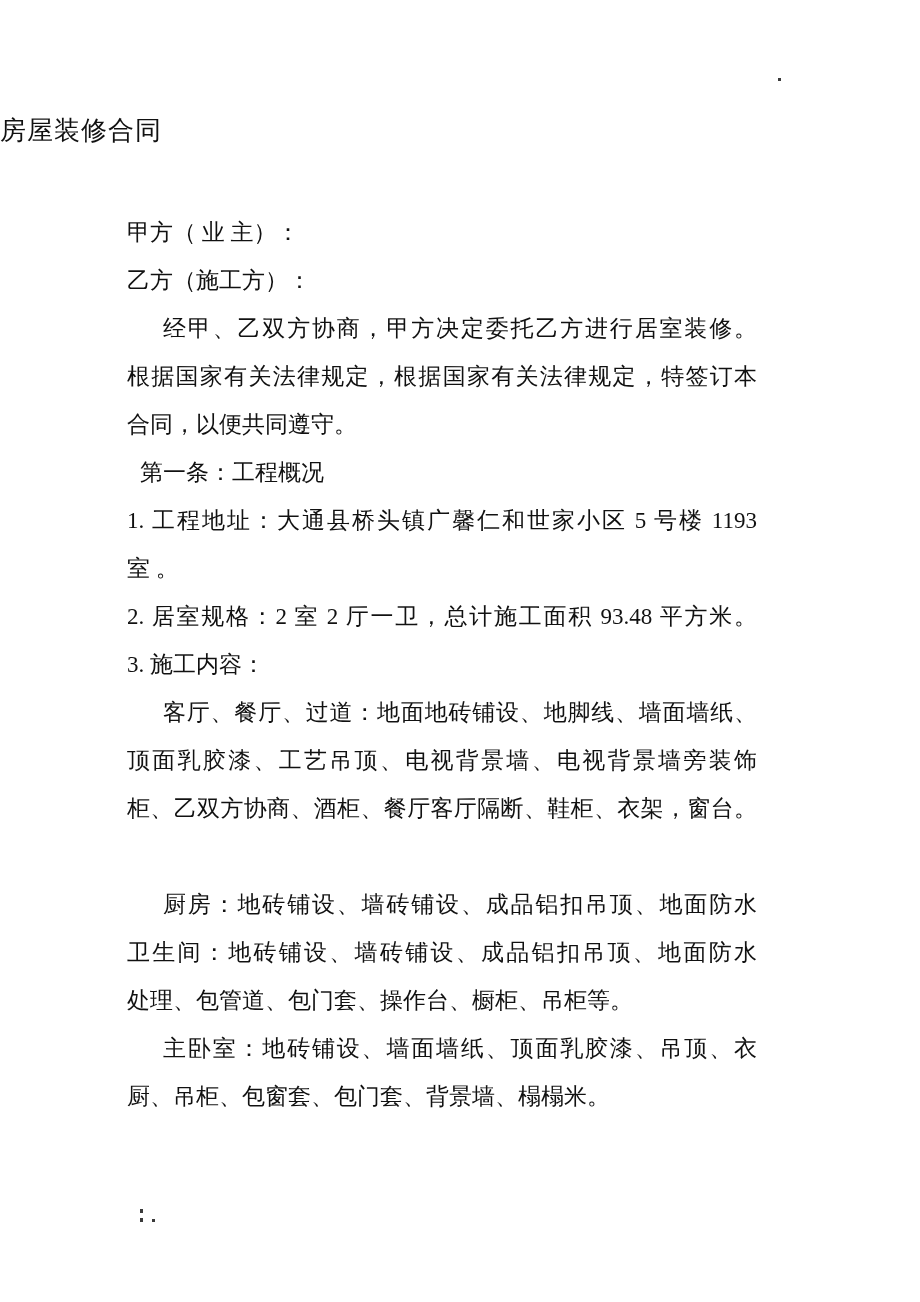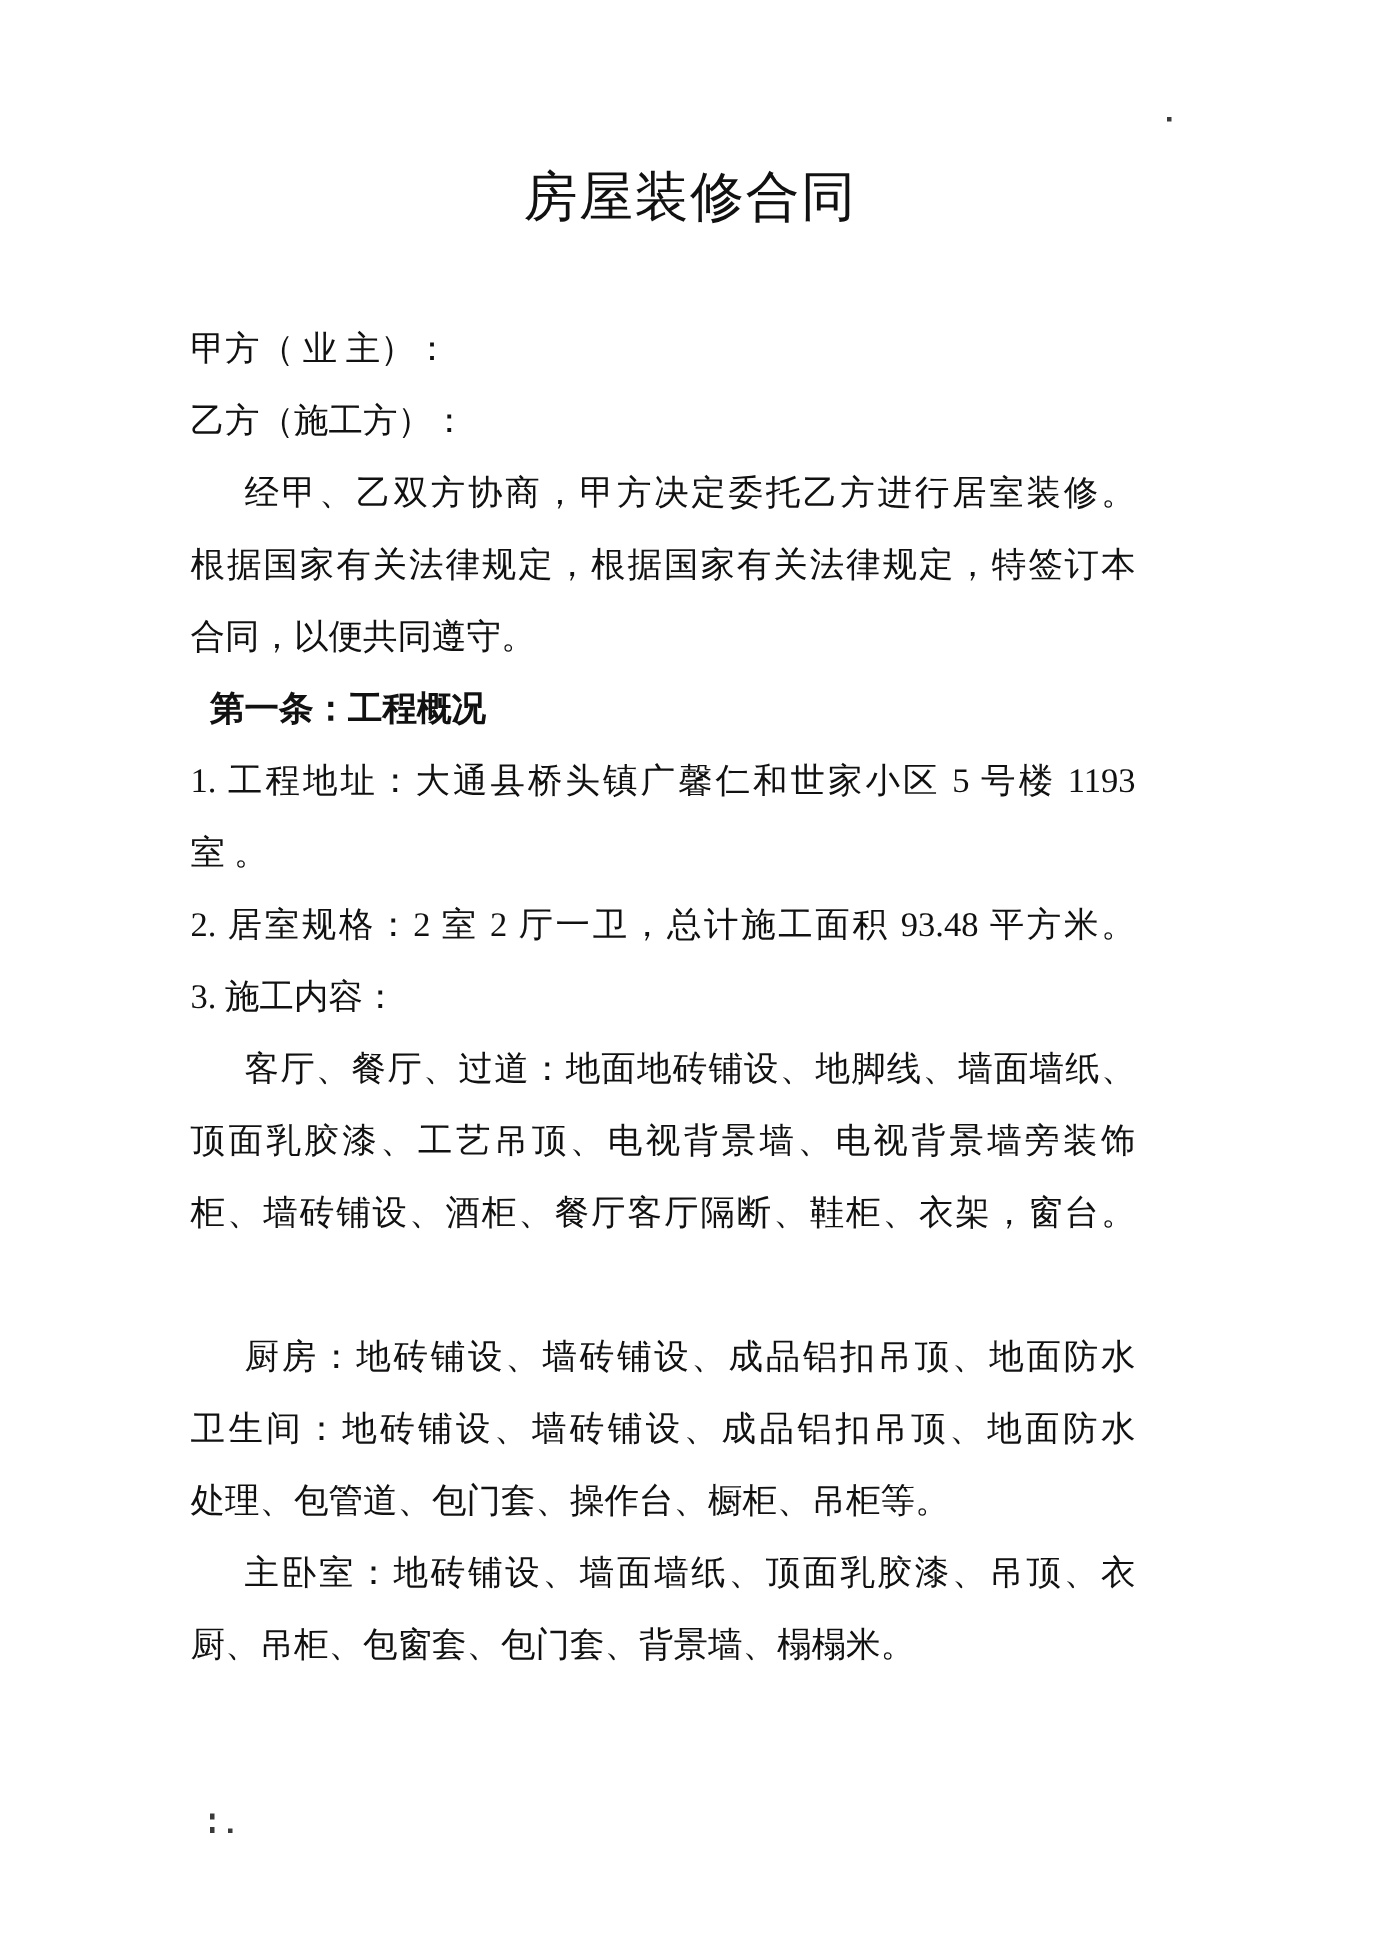--- a/index.html
+++ b/index.html
@@ -11,43 +11,43 @@
     font-family: "Liberation Serif", "DejaVu Serif", serif;
     color: #111111;
     overflow: hidden;
   }
   .title {
     position: absolute;
     top: 107px;
     left: 0;
     width: 100%;
     margin: 0;
-    text-align: center;
-    font-size: 36px;
+    text-align: left;
+    font-size: 26px;
     font-weight: 400;
     line-height: 48px;
     letter-spacing: 1px;
   }
   .docbody {
     position: absolute;
     top: 209px;
     left: 127px;
     width: 630px;
     font-size: 23px;
     line-height: 48px;
   }
   .line {
     height: 48px;
     text-align: justify;
     white-space: normal;
   }
   .line.stretch { text-align-last: justify; }
   .line.indent { padding-left: 36px; }
   .line.indent-sm { padding-left: 13px; }
-  .line.bold { font-weight: 700; }
+  .line.bold { font-weight: 400; }
   .mark { position: absolute; background: #3a3a3a; }
   .mark.m-tr  { left: 778px; top: 78px;   width: 3px; height: 3px; }
   .mark.m-bl1 { left: 140px; top: 1209px; width: 3px; height: 4px; }
   .mark.m-bl2 { left: 140px; top: 1218px; width: 3px; height: 4px; }
   .mark.m-bl3 { left: 152px; top: 1219px; width: 3px; height: 3px; }
 </style>
 </head>
 <body>
 
 <div class="page">
@@ -62,21 +62,21 @@
     <div class="line indent stretch">经甲、乙双方协商，甲方决定委托乙方进行居室装修。</div>
     <div class="line stretch">根据国家有关法律规定，根据国家有关法律规定，特签订本</div>
     <div class="line">合同，以便共同遵守。</div>
     <div class="line bold indent-sm">第一条：工程概况</div>
     <div class="line stretch">1. 工程地址：大通县桥头镇广馨仁和世家小区 5 号楼 1193</div>
     <div class="line">室 。</div>
     <div class="line stretch">2. 居室规格：2 室 2 厅一卫，总计施工面积 93.48 平方米。</div>
     <div class="line">3. 施工内容：</div>
     <div class="line indent stretch">客厅、餐厅、过道：地面地砖铺设、地脚线、墙面墙纸、</div>
     <div class="line stretch">顶面乳胶漆、工艺吊顶、电视背景墙、电视背景墙旁装饰</div>
-    <div class="line stretch">柜、墙砖铺设、酒柜、餐厅客厅隔断、鞋柜、衣架，窗台。</div>
+    <div class="line stretch">柜、乙双方协商、酒柜、餐厅客厅隔断、鞋柜、衣架，窗台。</div>
     <div class="line"></div>
     <div class="line indent stretch">厨房：地砖铺设、墙砖铺设、成品铝扣吊顶、地面防水</div>
     <div class="line stretch">卫生间：地砖铺设、墙砖铺设、成品铝扣吊顶、地面防水</div>
     <div class="line">处理、包管道、包门套、操作台、橱柜、吊柜等。</div>
     <div class="line indent stretch">主卧室：地砖铺设、墙面墙纸、顶面乳胶漆、吊顶、衣</div>
     <div class="line">厨、吊柜、包窗套、包门套、背景墙、榻榻米。</div>
   </div>
 
   <span class="mark m-bl1"></span>
   <span class="mark m-bl2"></span>

